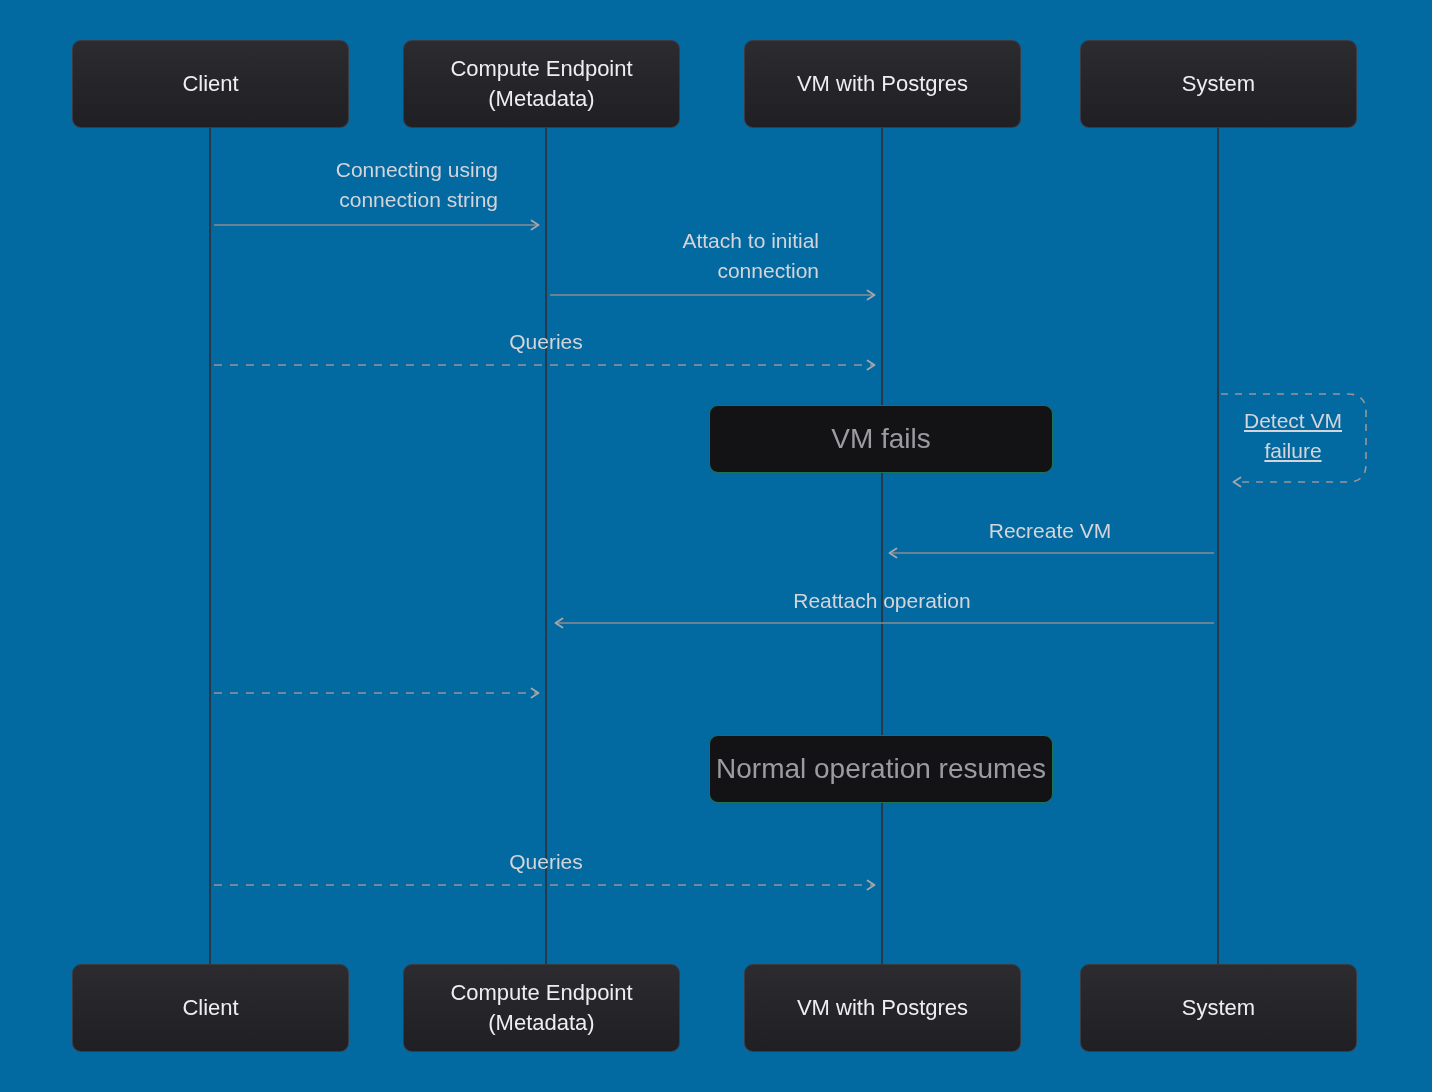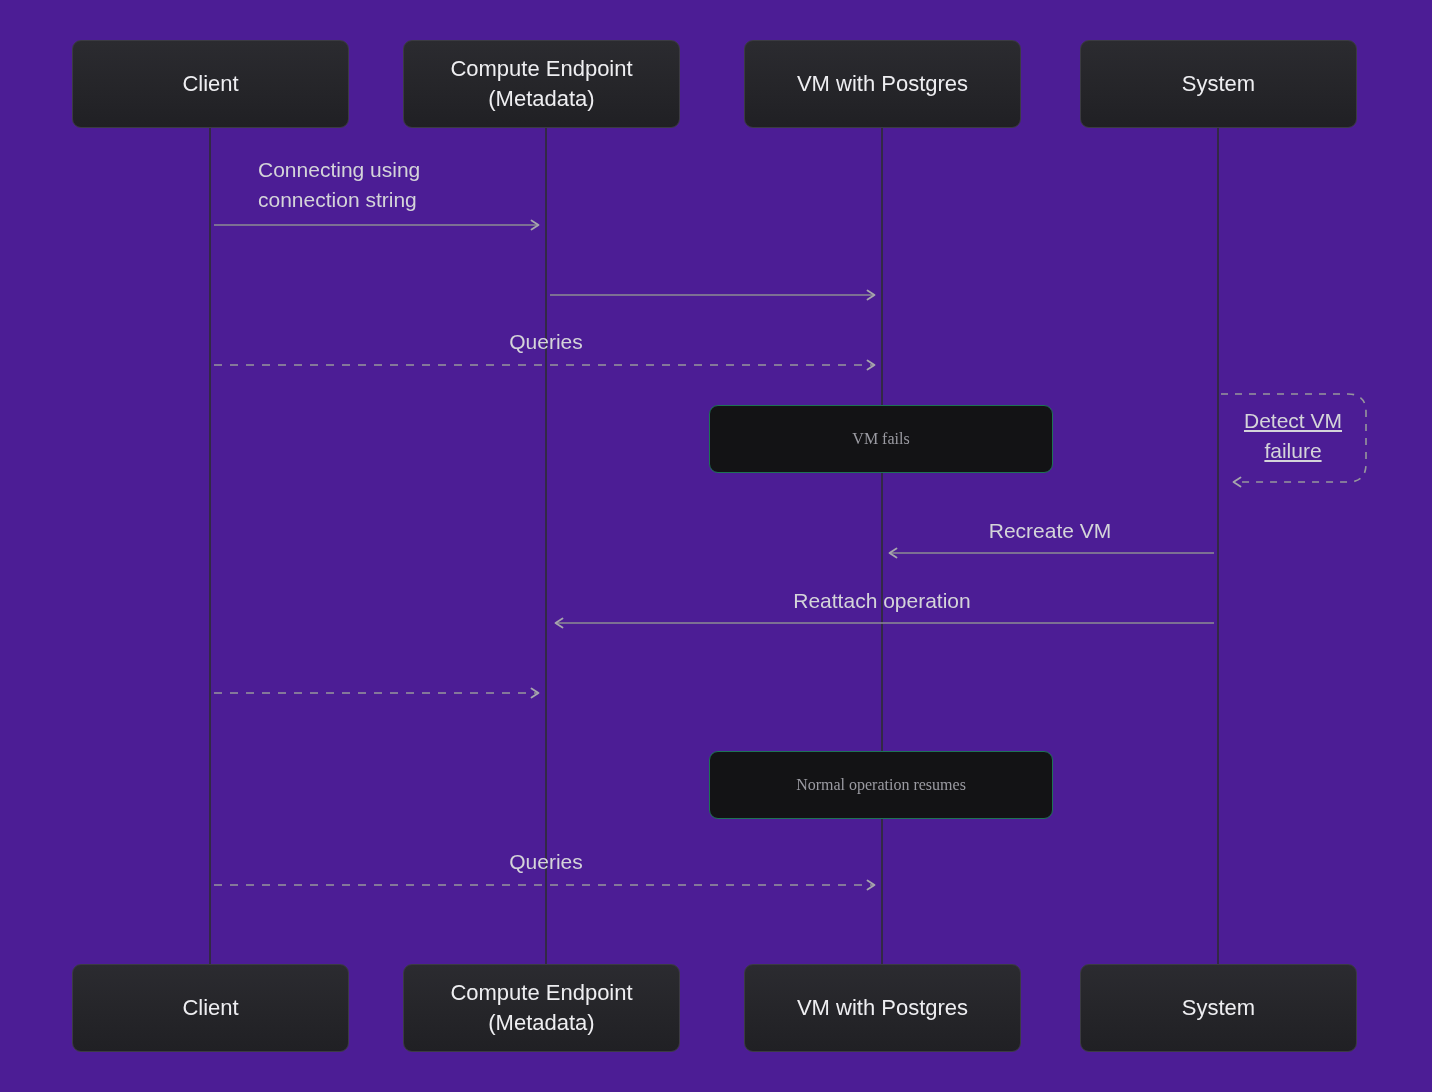--- a/index.html
+++ b/index.html
@@ -1,21 +1,21 @@
 <!DOCTYPE html>
 <html><head>
 <meta charset="utf-8">
 <style>
   * { margin: 0; padding: 0; box-sizing: border-box; }
   html, body { background: #0e0e10; }
   .canvas {
     position: relative;
     width: 1432px;
     height: 1092px;
-    background: #4c1d95;
+    background: #0369a1;
     font-family: "Liberation Sans", "DejaVu Sans", sans-serif;
     overflow: hidden;
   }
   svg.wires { position: absolute; left: 0; top: 0; }
 
   .actor {
     position: absolute;
     width: 277px;
     height: 88px;
     background: linear-gradient(180deg, #2b2b30 0%, #252529 55%, #202024 100%);
@@ -35,42 +35,41 @@
   .a0 { left: 72px; }
   .a1 { left: 388px; margin-left: 15px; }
   .a2 { left: 744px; }
   .a3 { left: 1080px; }
 
   .msg-label {
     position: absolute;
     color: #d4d4d9;
     font-size: 21px;
     line-height: 30px;
-    text-align: left;
+    text-align: right;
   }
   .msg-label.nowrap { white-space: nowrap; transform: translateX(-50%); }
 
   .note {
     position: absolute;
     left: 709px;
     width: 344px;
     height: 68px;
     background: #131315;
     border: 1px solid #1d7355;
     border-radius: 9px;
     color: #9b9ba2;
-    font-size: 16px;
+    font-size: 28px;
     display: flex;
     align-items: center;
     justify-content: center;
     text-align: center;
-    font-family: Liberation Serif, serif;
   }
   .note.n1 { top: 405px; }
-  .note.n2 { top: 735px; margin-top: 16px; }
+  .note.n2 { top: 735px; }
 
   .self-label {
     position: absolute;
     left: 1231px;
     top: 406px;
     width: 124px;
     color: #d4d4d9;
     font-size: 21px;
     line-height: 30px;
     text-align: center;
@@ -125,20 +124,21 @@
     <span>Compute Endpoint (Metadata)</span>
   </div>
   <div class="actor row-bottom a2">
     <span>VM with Postgres</span>
   </div>
   <div class="actor row-bottom a3">
     <span>System</span>
   </div>
 
   <div class="msg-label" style="left:258px; top:155px; width:240px;">Connecting using connection string</div>
+  <div class="msg-label" style="left:609px; top:226px; width:210px;">Attach to initial connection</div>
   <div class="msg-label nowrap" style="left:546px; top:327px;">Queries</div>
   <div class="msg-label nowrap" style="left:1050px; top:516px;">Recreate VM</div>
   <div class="msg-label nowrap" style="left:882px; top:586px;">Reattach operation</div>
   <div class="msg-label nowrap" style="left:546px; top:847px;">Queries</div>
 
   <div class="note n1">
     <span>VM fails</span>
   </div>
   <div class="note n2">
     <span>Normal operation resumes</span>

